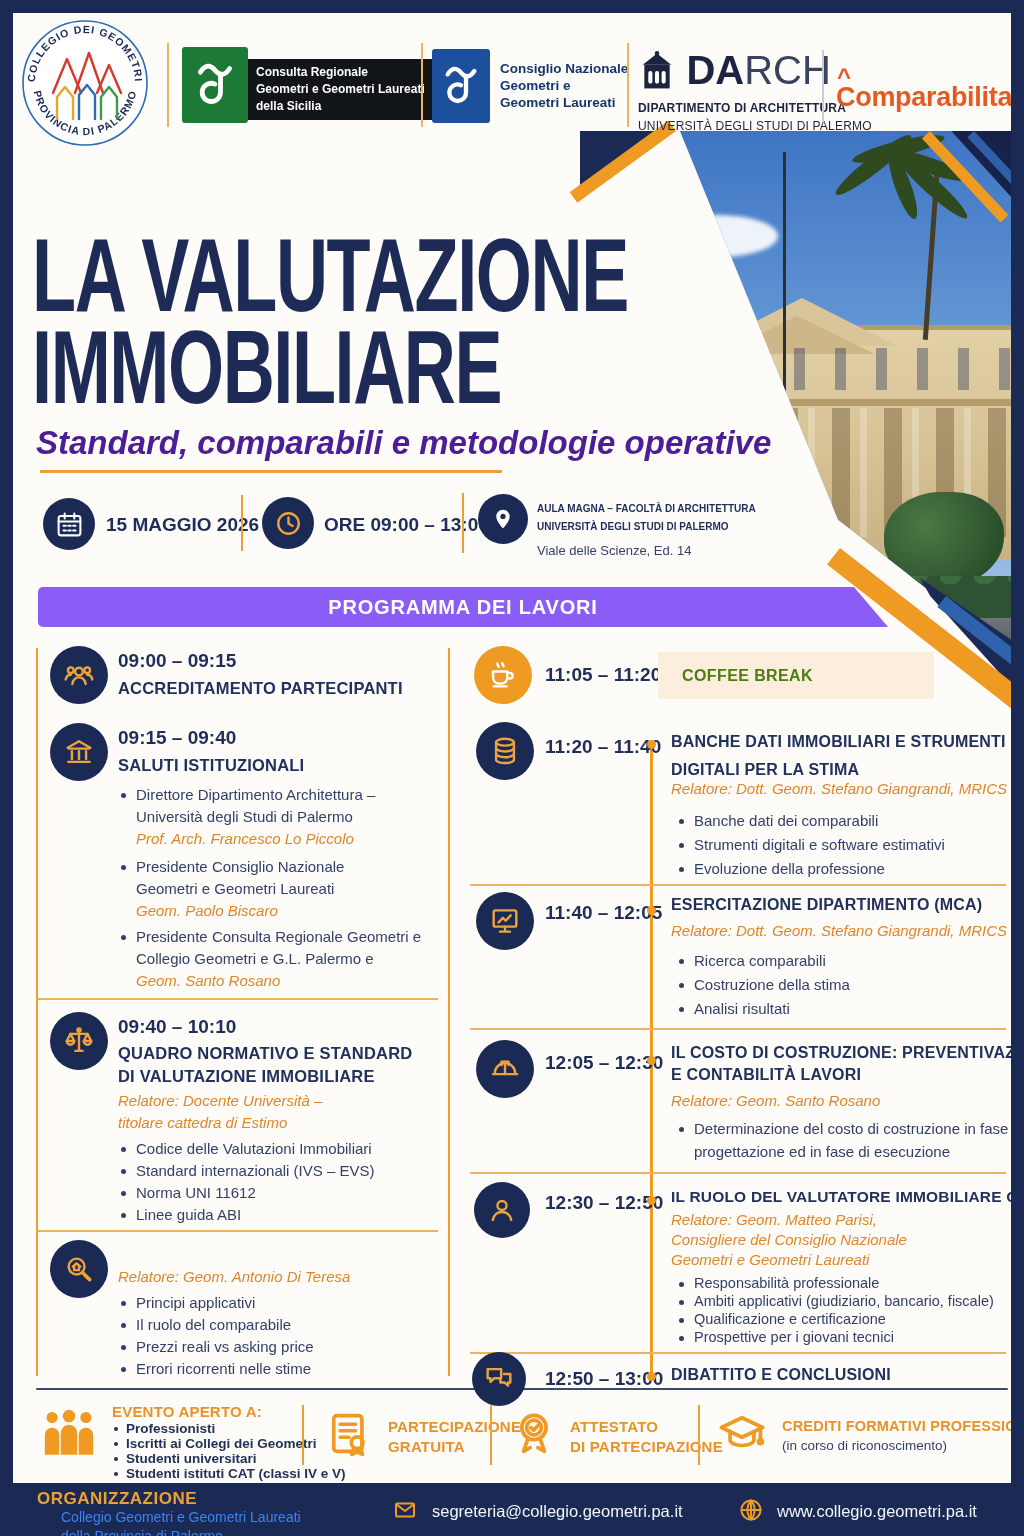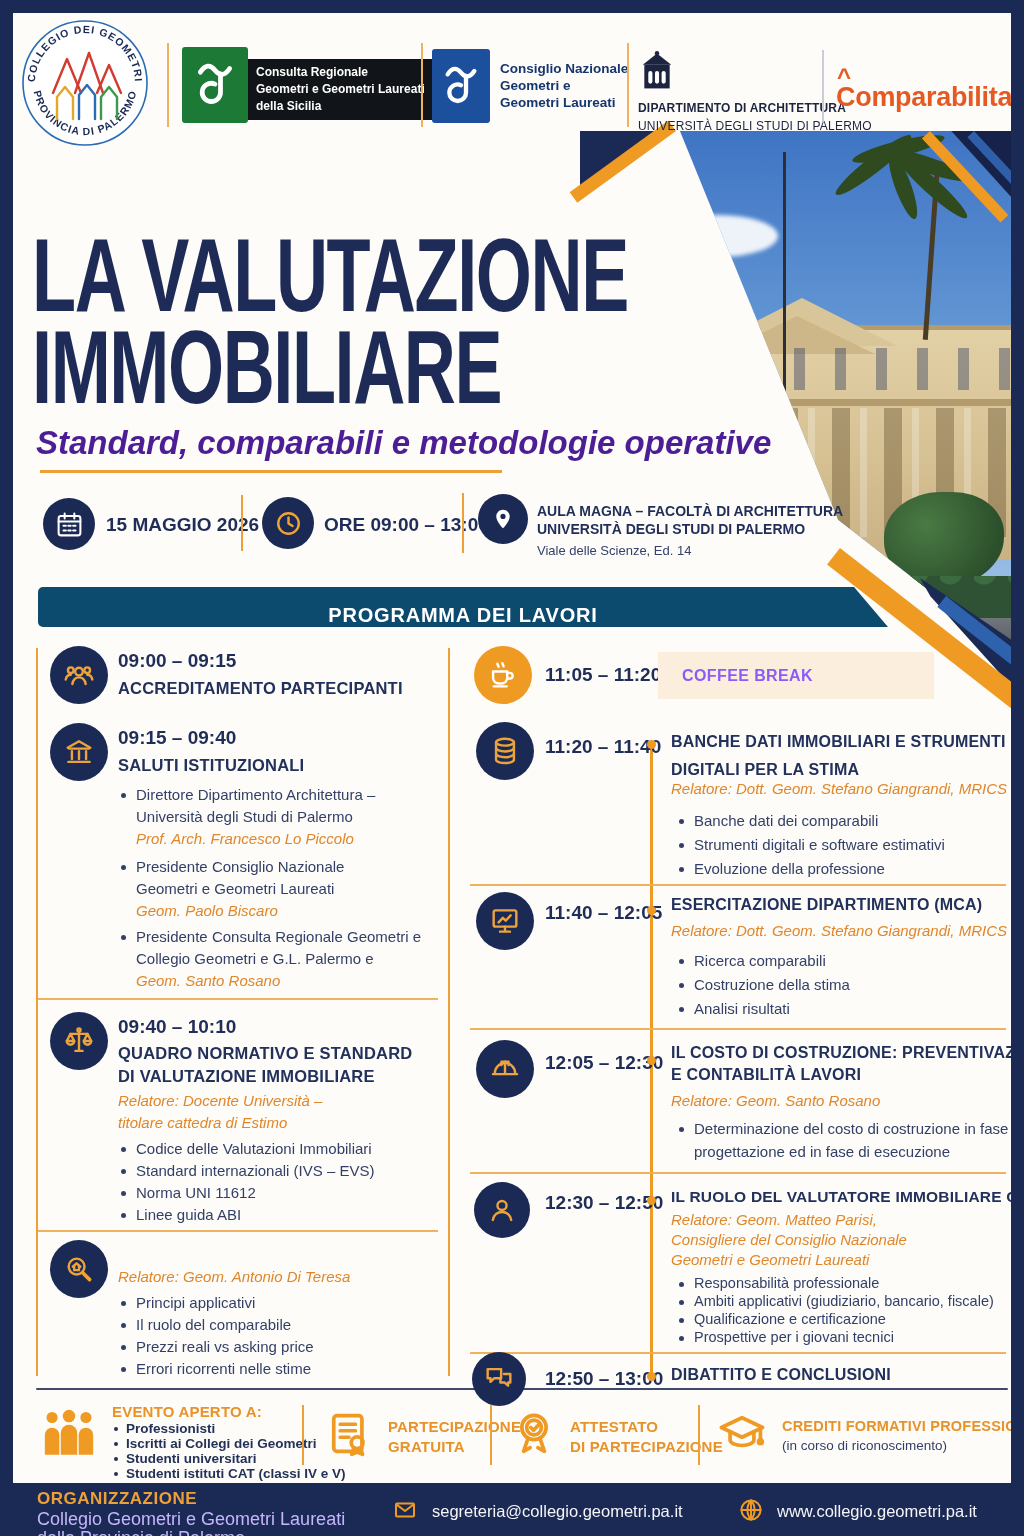--- a/index.html
+++ b/index.html
@@ -28,50 +28,50 @@
   .tl-line{width:3px;background:#ee9a23;}
   
   .cicon{border-radius:50%;display:flex;align-items:center;justify-content:center;}
   .cicon.navy{background:#1b2a55;color:#eda33b;}
   .cicon.navy-w{background:#1b2a55;color:#ffffff;}
   .cicon.org{background:#ee9a23;color:#ffffff;}
   .cicon svg{width:34px;height:34px;}
   .cicon.sm svg{width:29px;height:29px;}
   svg.ic{fill:none;stroke:currentColor;stroke-width:1.7;stroke-linecap:round;stroke-linejoin:round;}
   
-  .pbar{background:#0c4a6e;clip-path:polygon(0 0,calc(100% - 34px) 0,100% 100%,0 100%);
-        border-radius:5px 0 0 5px;display:flex;align-items:flex-end;justify-content:center;}
+  .pbar{background:#8b5cf6;clip-path:polygon(0 0,calc(100% - 34px) 0,100% 100%,0 100%);
+        border-radius:5px 0 0 5px;display:flex;align-items:center;justify-content:center;}
   .pbar span{color:#fff;font-size:20px;font-weight:700;letter-spacing:.8px;}
   
   .coffee-box{background:#fbeedd;display:flex;align-items:center;}
-  .coffee-box span{font-size:16px;font-weight:700;letter-spacing:.4px;color:#8b5cf6;padding-left:24px;}
+  .coffee-box span{font-size:16px;font-weight:700;letter-spacing:.4px;color:#4d7c0f;padding-left:24px;}
   
   .hdr-divider{background:#f0b25e;width:2px;}
   .hdr-gray{background:#c9cdd6;width:1.5px;}
   .consulta-box{background:#111418;color:#fff;font-size:12px;line-height:17px;padding:5px 8px;font-weight:700;}
   .consiglio-txt{color:#16356e;font-size:13.5px;line-height:17px;font-weight:700;}
   .darch-big{font-size:40px;letter-spacing:0;color:#1c2440;line-height:40px;}
   .darch-big .b{font-weight:800;}
   .darch-big .l{font-weight:400;color:#39425e;}
   .darch-sub{font-size:12px;font-weight:700;color:#1c2440;letter-spacing:.2px;white-space:nowrap;}
   .compara{font-size:27px;font-weight:700;color:#e55a23;letter-spacing:-.3px;}
   .compara-roof{color:#e55a23;font-size:24px;font-weight:800;line-height:10px;}
   
   .info-big{font-size:19px;font-weight:700;color:#1f2d58;white-space:nowrap;}
-  .venue-b{font-size:14px;font-weight:700;color:#1f2d58;white-space:nowrap;}
+  .venue-b{font-size:10px;font-weight:700;color:#1f2d58;white-space:nowrap;}
   .venue-r{font-size:13px;color:#35416b;white-space:nowrap;}
   
   .feat-title{font-size:15px;font-weight:700;color:#e8922a;letter-spacing:.2px;white-space:nowrap;}
   .feat-note{font-size:13.5px;color:#323f68;white-space:nowrap;}
   .fbl{font-size:13.5px;font-weight:700;color:#243158;padding-left:14px;white-space:nowrap;}
   .fbl::before{content:"";position:absolute;left:2px;top:6px;width:4px;height:4px;border-radius:50%;background:#243158;}
   .fic{color:#ee9a23;}
   .bbar{background:#1b2a55;}
   .org-label{font-size:17px;font-weight:700;color:#eda036;letter-spacing:.5px;}
-  .org-name{font-size:18px;color:#c4b5fd;}
+  .org-name{font-size:14px;color:#3b82f6;margin-left:24px;}
   .contact{font-size:16.5px;color:#f4f5f8;white-space:nowrap;}
   
   .photo{clip-path:polygon(19.4% 0,100% 0,100% 100%,57.8% 74.2%);overflow:hidden;}
   .sky{position:absolute;inset:0;background:linear-gradient(180deg,#3f74c4 0%,#6b9fd8 48%,#a9c7e9 100%);}
   .cloud{position:absolute;left:14%;top:16%;width:120px;height:42px;border-radius:50%;background:#fff;opacity:.9;filter:blur(2px);}
   .bldg{position:absolute;left:0;right:0;top:37%;height:44%;background:linear-gradient(180deg,#e2d0a6 0%,#d6c193 55%,#c9b184 100%);border-top:5px solid #b49b6e;}
   .attic{position:absolute;left:0;right:0;top:8%;height:18%;
          background:repeating-linear-gradient(90deg,transparent 0 30px,rgba(60,70,100,.45) 30px 41px);}
   .cols{position:absolute;left:0;right:0;top:34%;height:56%;
         background:repeating-linear-gradient(90deg,rgba(255,255,255,.25) 0 7px,transparent 7px 24px,rgba(80,60,30,.35) 24px 42px,transparent 42px 52px);}
@@ -187,20 +187,23 @@
 
   <div class="abs" style="left:638px;top:50px;z-index:5;">
     <svg width="38" height="42" viewBox="0 0 24 26" style="vertical-align:top;">
       <rect x="4" y="9" width="16" height="15" fill="#1c2440"></rect>
       <path d="M3 9 L12 2 L21 9 Z" fill="#1c2440"></path>
       <circle cx="12" cy="1.8" r="1.4" fill="#1c2440"></circle>
       <rect x="6.5" y="13" width="2.6" height="8" rx="1.3" fill="#fff"></rect>
       <rect x="10.7" y="13" width="2.6" height="8" rx="1.3" fill="#fff"></rect>
       <rect x="14.9" y="13" width="2.6" height="8" rx="1.3" fill="#fff"></rect>
     </svg>
+    <span class="darch-big" style="vertical-align:top;margin-left:6px;">
+      <span class="b">DA</span><span class="l">RCH</span>
+    </span>
     <div class="darch-sub" style="margin-top:9px;">DIPARTIMENTO DI ARCHITETTURA</div>
     <div class="darch-sub" style="margin-top:4px;font-weight:400;">UNIVERSITÀ DEGLI STUDI DI PALERMO</div>
   </div>
 
   <div class="abs hdr-gray" style="left:822px;top:50px;height:72px;z-index:5;"></div>
 
   <div class="abs" style="left:836px;top:72px;z-index:5;">
     <div class="compara-roof" style="margin-left:1px;">^</div>
     <div class="compara">Comparabilitalia</div>
   </div>

